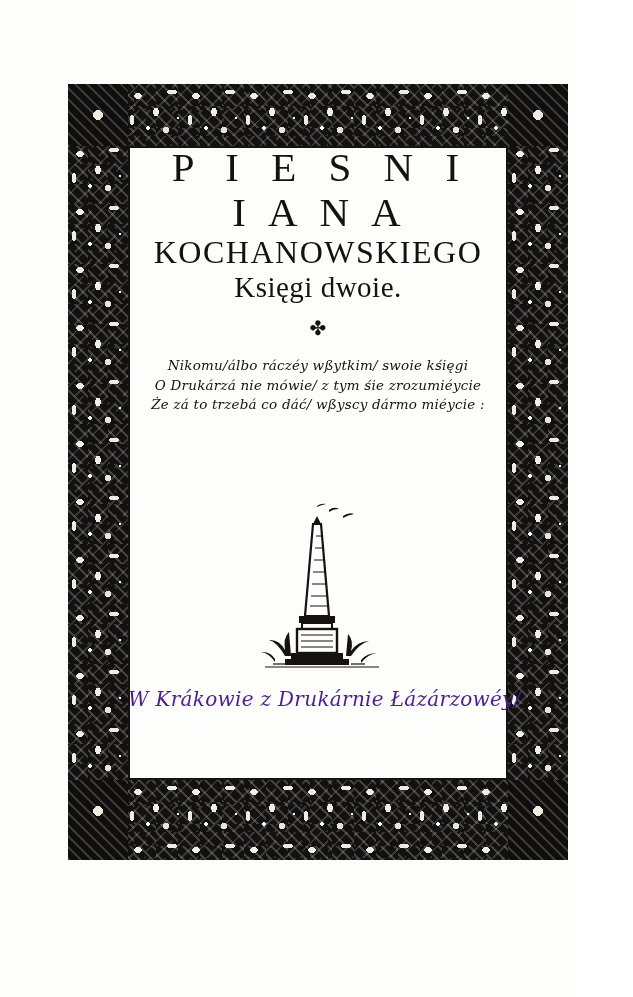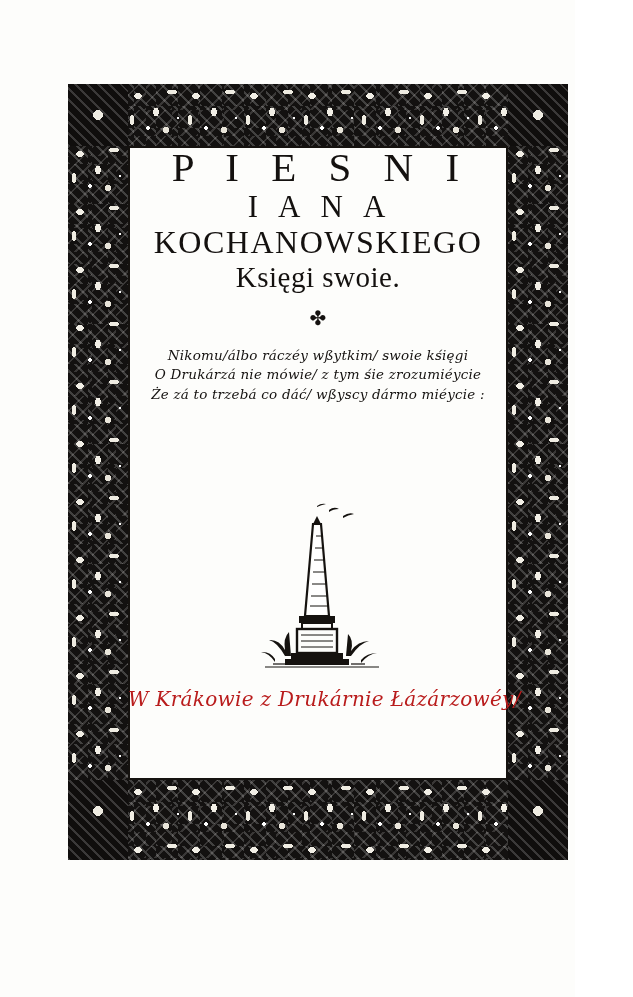--- a/index.html
+++ b/index.html
@@ -98,21 +98,21 @@
   .title-main {
     font-family: "Liberation Serif", serif;
     font-size: 41px;
     letter-spacing: 11px;
     font-weight: 400;
     line-height: 1.05;
     margin: 0 0 2px 6px;
   }
   .title-author-first {
     font-family: "Liberation Serif", serif;
-    font-size: 31px;
+    font-size: 41px;
     letter-spacing: 7px;
     line-height: 1.05;
     margin: 0 0 1px 4px;
   }
   .title-author-last {
     font-family: "Liberation Serif", serif;
     font-size: 32px;
     letter-spacing: 1.5px;
     line-height: 1.1;
     margin: 0 0 2px 0;
@@ -154,21 +154,21 @@
   }
 
   .imprint {
     position: absolute;
     left: 128px;
     top: 686px;
     width: 380px;
     text-align: center;
     font-family: "DejaVu Serif", serif;
     font-style: italic;
-    color: #b91c1c;
+    color: #4c1d95;
   }
   .imprint-line1 {
     font-size: 20px;
     line-height: 1.3;
     letter-spacing: 0.3px;
     white-space: nowrap;
   }
   .imprint-line2 {
     font-size: 20px;
     line-height: 1.3;
@@ -190,21 +190,21 @@
     <div class="corner corner-tr"></div>
     <div class="corner corner-bl"></div>
     <div class="corner corner-br"></div>
     <div class="border-inner-rule"></div>
   </div>
 
   <div class="content">
     <div class="title-main">P I E S N I</div>
     <div class="title-author-first">I A N A</div>
     <div class="title-author-last">KOCHANOWSKIEGO</div>
-    <div class="title-sub">Księgi swoie.</div>
+    <div class="title-sub">Księgi dwoie.</div>
 
     <div class="fleuron">✤</div>
 
     <div class="epigram">
       <div>Nikomu/álbo ráczéy wßytkim/ swoie kśięgi</div>
       <div>O Drukárzá nie mówie/ z tym śie zrozumiéycie</div>
       <div>Że zá to trzebá co dáć/ wßyscy dármo miéycie :</div>
     </div>
   </div>
 

